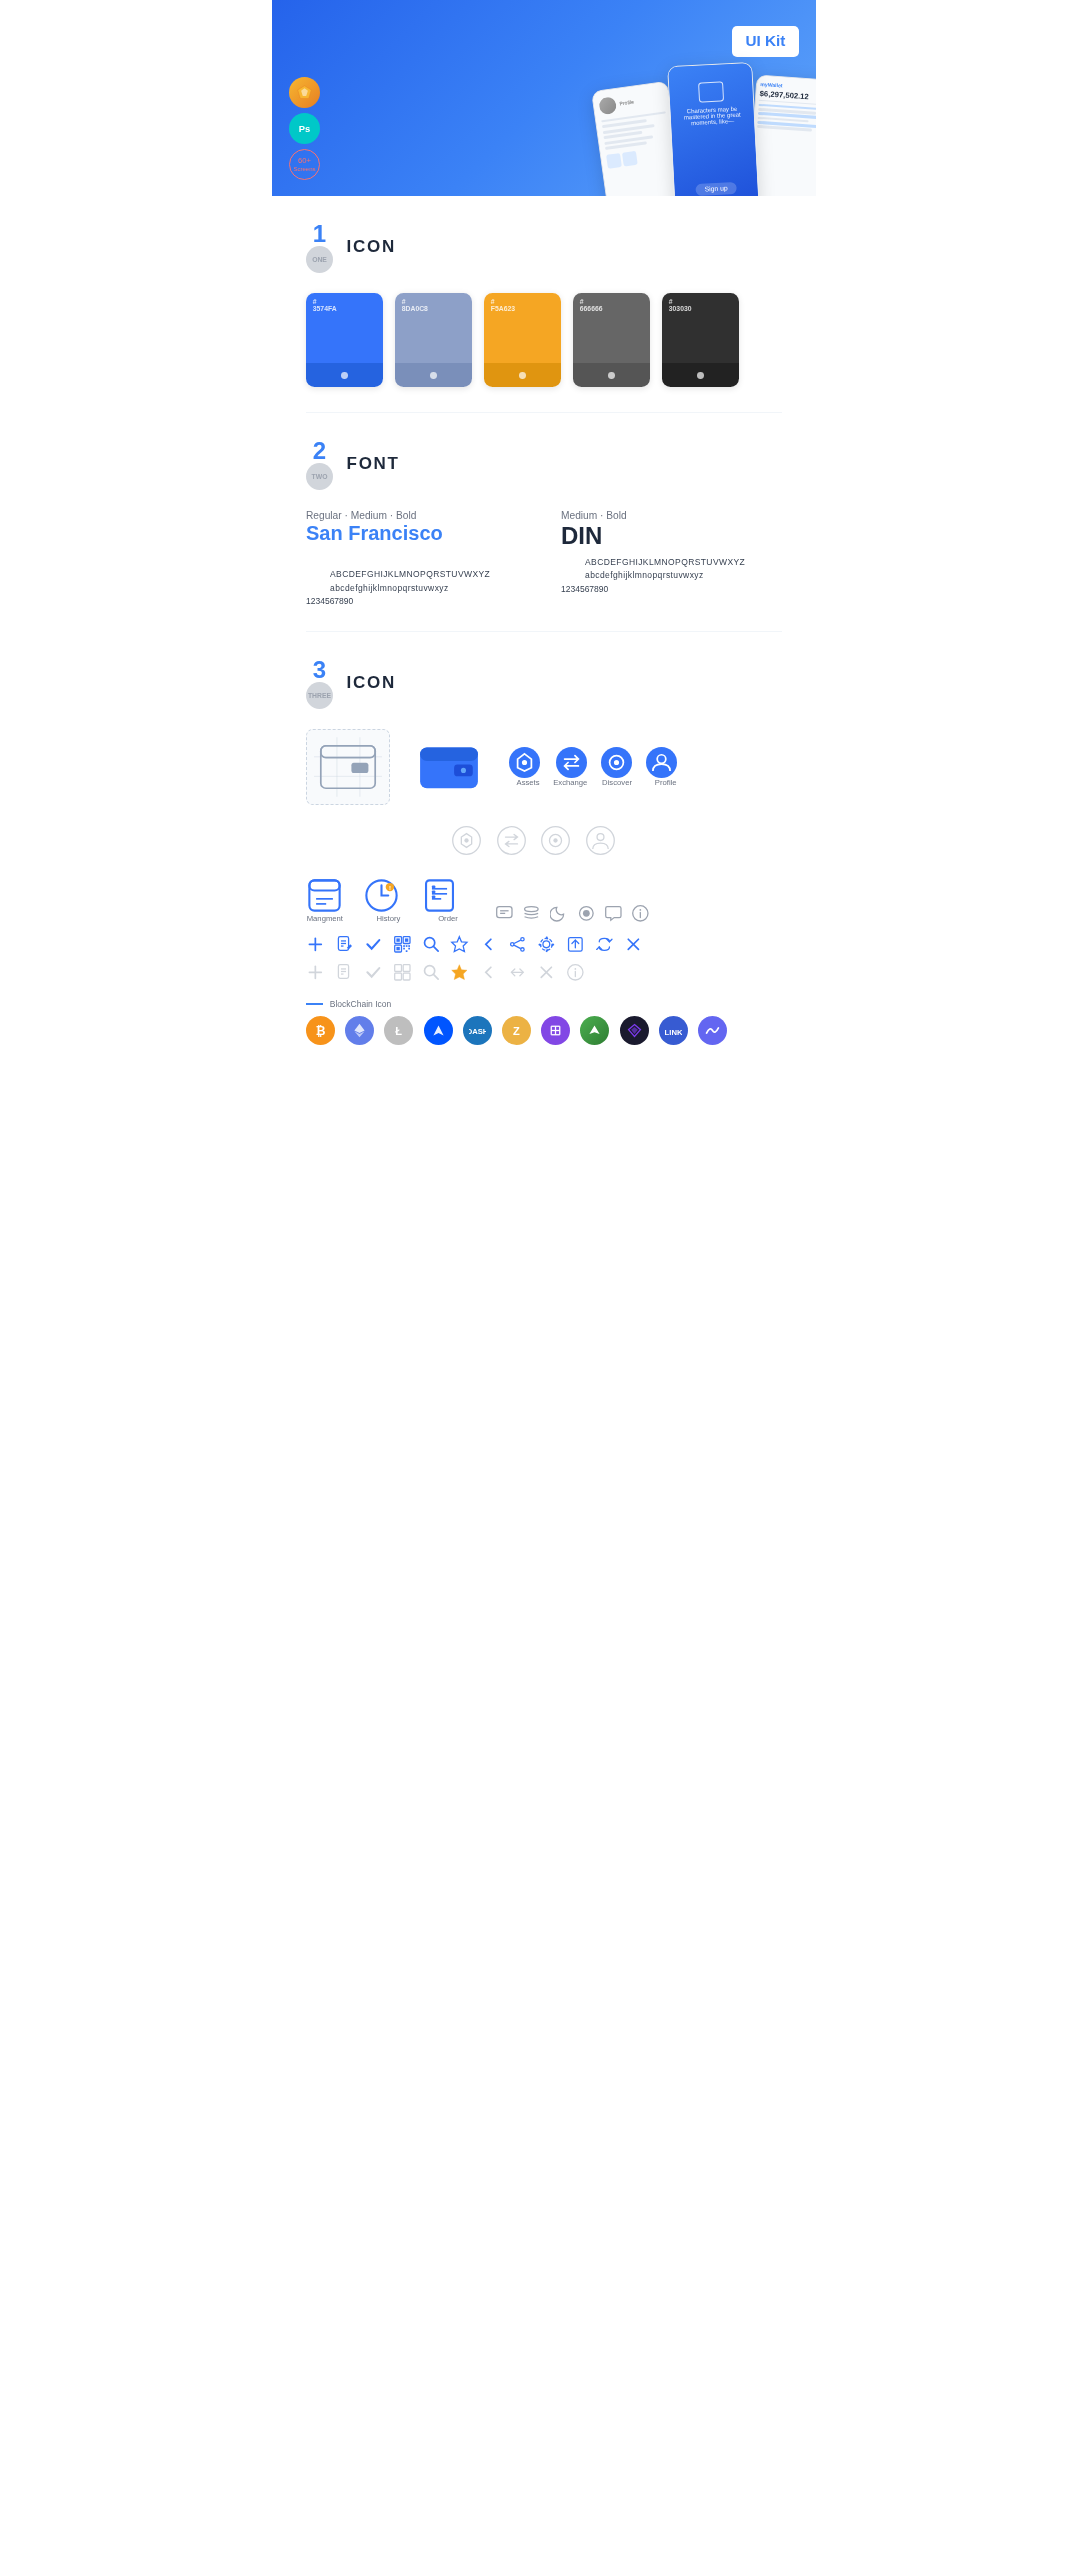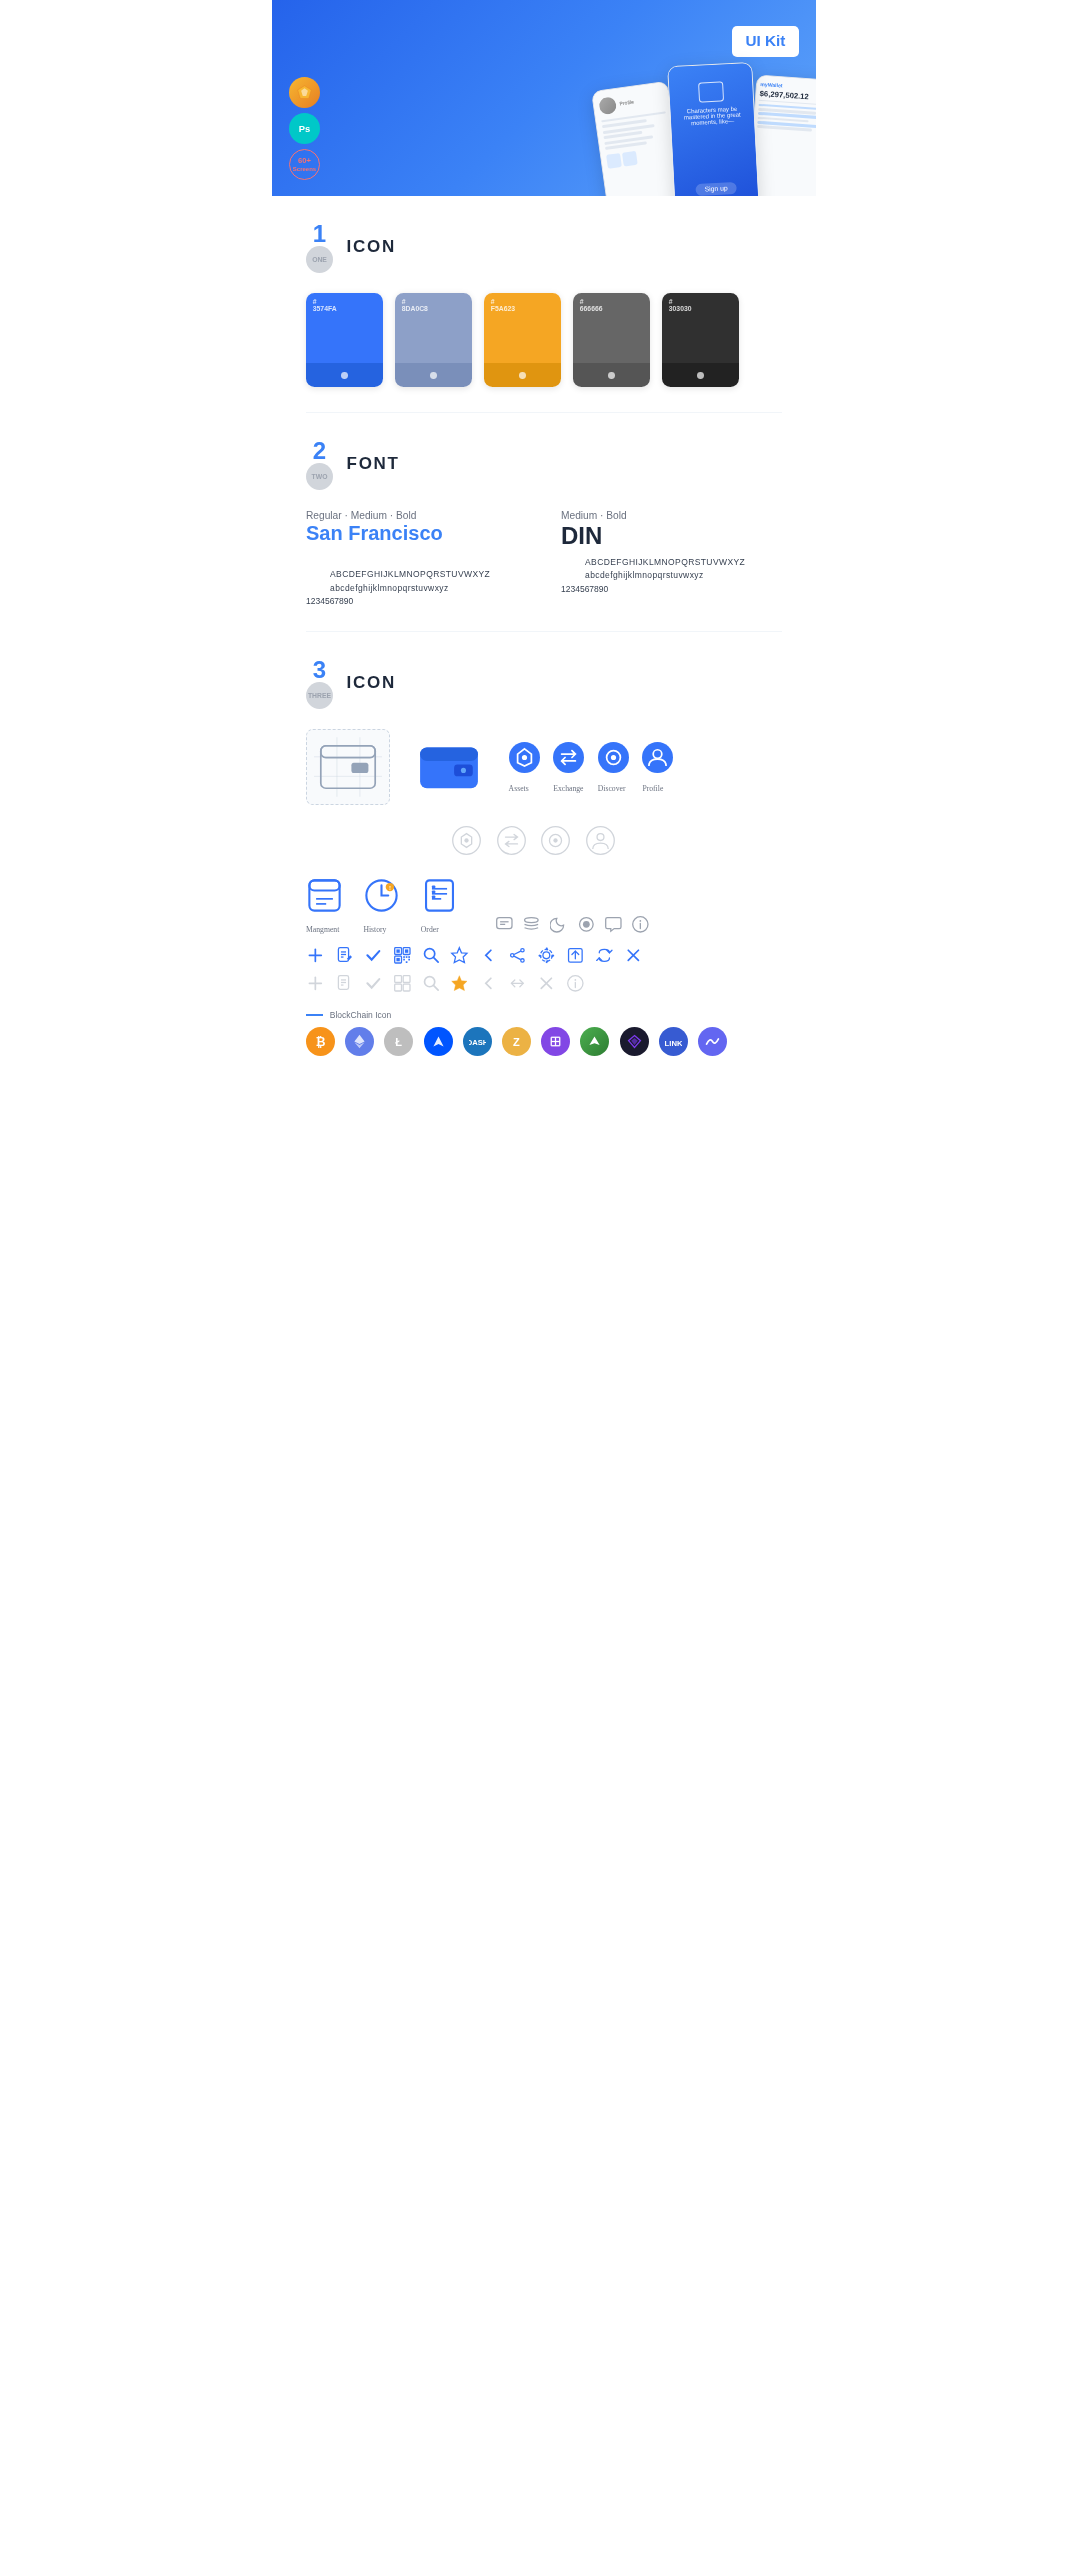--- a/index.html
+++ b/index.html
@@ -203,23 +203,22 @@
       letter-spacing: 0.4px;
       margin-left: 24px;
     }
     .font-numbers {
       font-size: 8.5px;
       color: #374151;
     }
     .icon-item {
       display: flex;
       flex-direction: column;
-      align-items: flex-start;
-      gap: 11px;
-      font-family: Liberation Serif, serif;
+      align-items: flex-end;
+      gap: 0;
     }
     .icon-label {
       font-size: 7.7px;
       color: #6b7280;
       text-align: center;
     }
 
     
     svg { display: block; }
 
@@ -272,21 +271,21 @@
 
       <svg width="17" height="17" viewBox="0 0 20 20">
         <polygon points="10,2 18,7 15,17 5,17 2,7" fill="#f7b731" stroke="#e67e22" stroke-width="0.5"></polygon>
         <polygon points="10,5 14,8 12,14 8,14 6,8" fill="#fff" opacity="0.5"></polygon>
       </svg>
     </div>
     <div class="badge-ps">
       <span>Ps</span>
     </div>
     <div class="badge-60">
-      <span style="font-size:7.7px;font-weight:700;color:#f87171;">60+<br><span style="font-size:6px;">Screens</span></span>
+      <span style="font-size:7.7px;font-weight:400;color:#f87171;">60+<br><span style="font-size:6px;">Screens</span></span>
     </div>
   </div>
 
   <div class="phones-container">
     <div class="phone-mockup" style="transform: rotate(-8deg) translateY(8.5px);">
       <div class="phone-screen-white">
         <div style="display:flex;align-items:center;gap:3.4px;margin-bottom:5.1px;">
           <div style="width:17px;height:17px;border-radius:50%;background:#ccc;overflow:hidden;">
             <div style="width:100%;height:100%;background:linear-gradient(135deg,#aaa,#888);"></div>
           </div>

